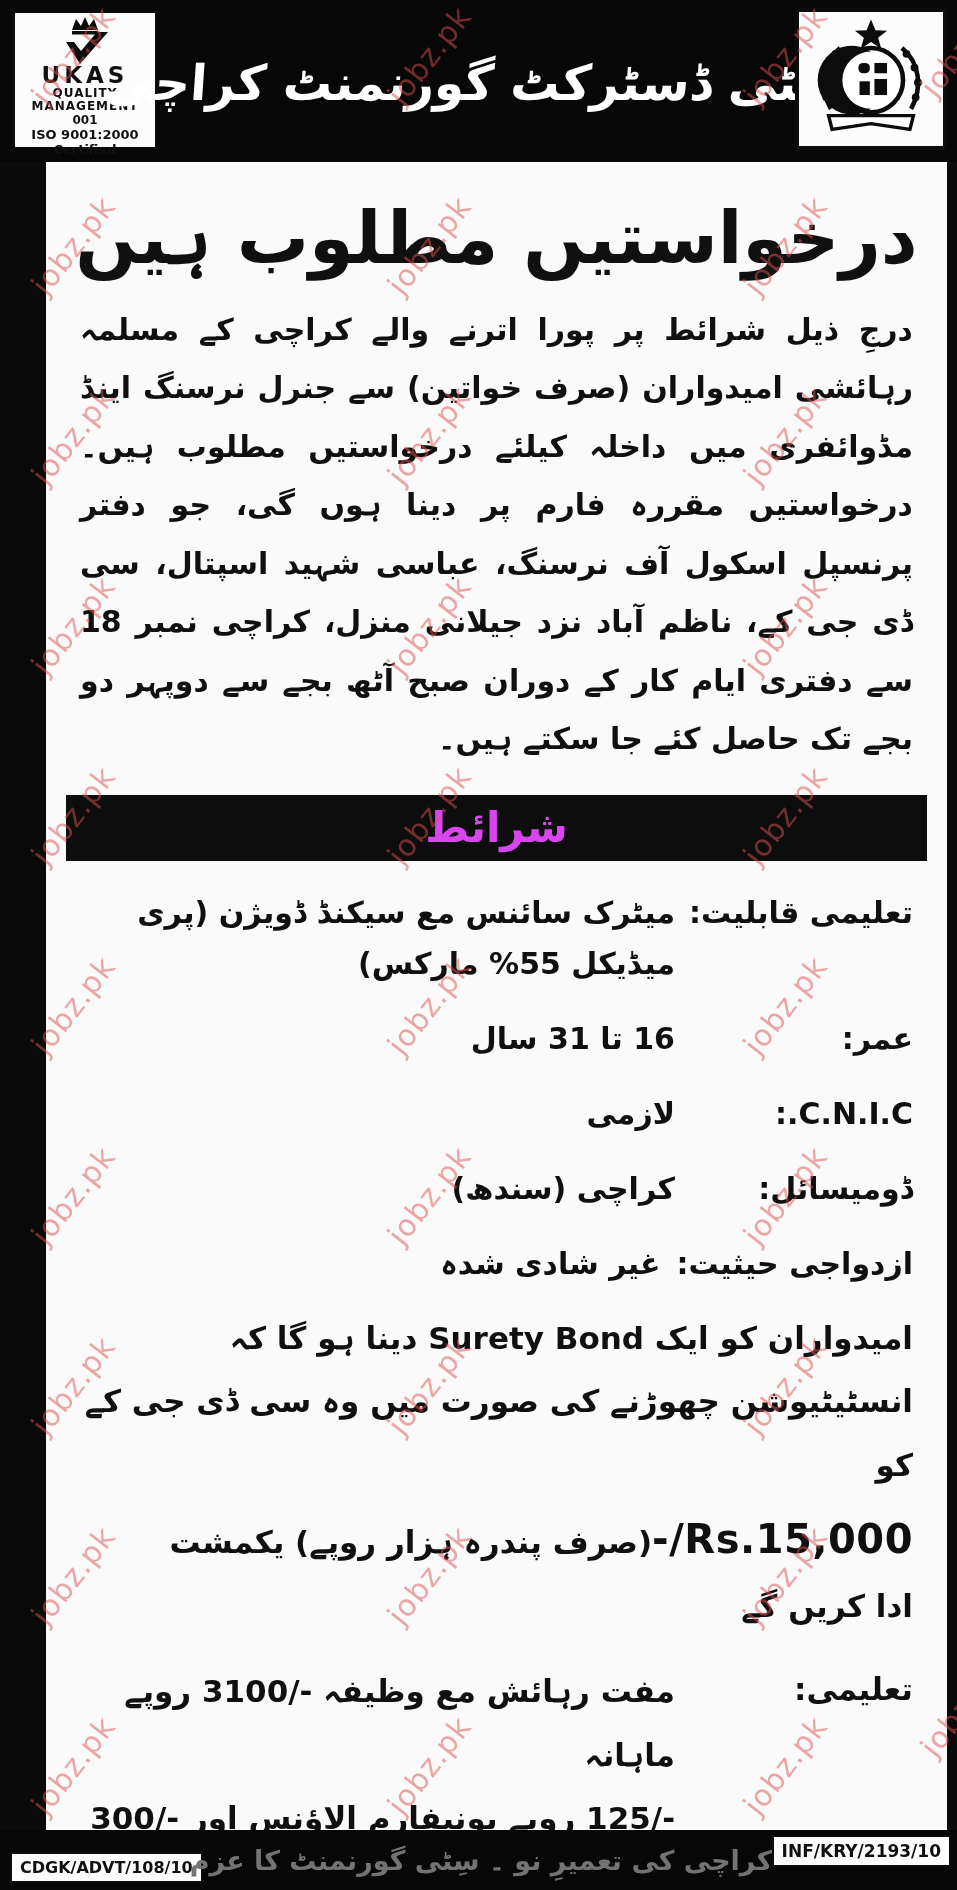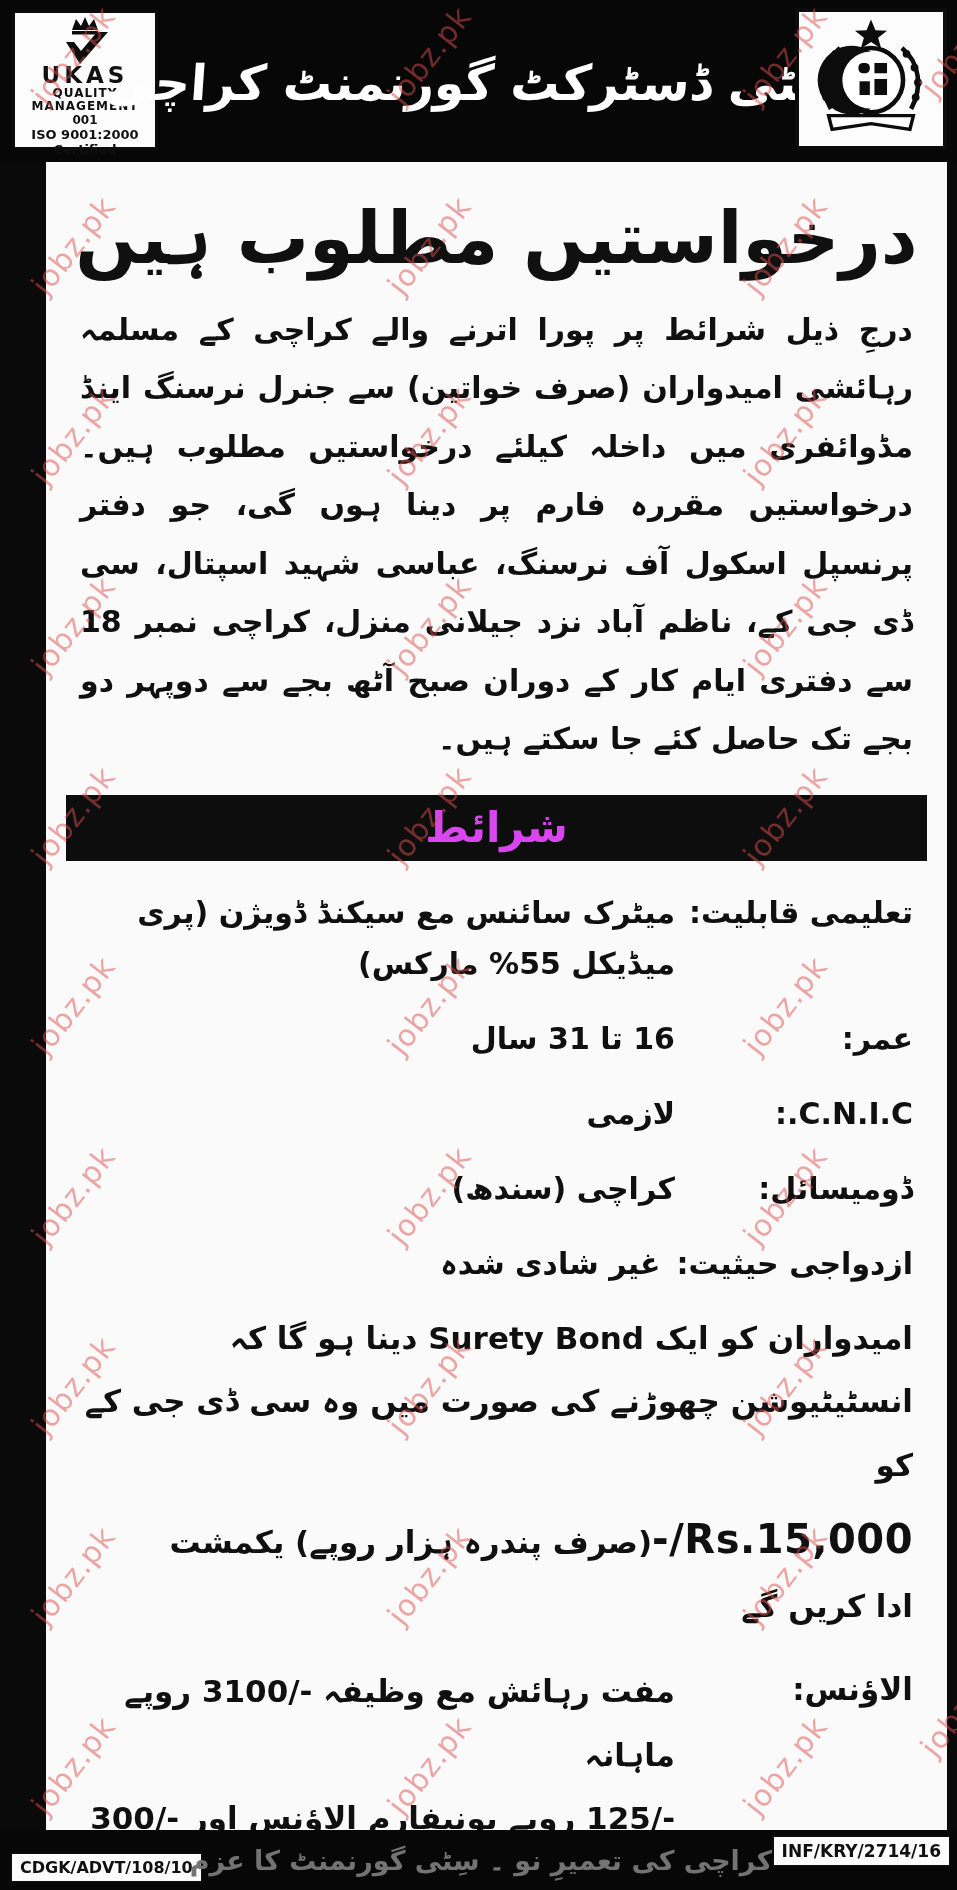--- a/index.html
+++ b/index.html
@@ -158,30 +158,30 @@
     </div>
 
     <div class="surety">امیدواران کو ایک Surety Bond دینا ہو گا کہ
 انسٹیٹیوشن چھوڑنے کی صورت میں وہ سی ڈی جی کے کو</div>
 
     <div class="amount-line">
       <span class="amount">Rs.15,000/-</span><span class="w">(صرف پندرہ ہزار روپے) یکمشت ادا کریں گے</span>
     </div>
 
     <div class="sched">
-      <span class="fac-label">الاؤنس:</span><span class="fac-value">مفت رہائش مع وظیفہ ‎3100/-‎ روپے ماہانہ
+      <span class="fac-label">تعلیمی:</span><span class="fac-value">مفت رہائش مع وظیفہ ‎3100/-‎ روپے ماہانہ
 ‎125/-‎ روپے یونیفارم الاؤنس اور ‎300/-‎ روپے میس الاؤنس</span>
     </div>
 
   </div>
 
   <div class="footer">
     <span class="foot-code foot-left">CDGK/ADVT/108/10</span>
     <span class="foot-slogan">کراچی کی تعمیرِ نو ۔ سِٹی گورنمنٹ کا عزم</span>
-    <span class="foot-code foot-right">INF/KRY/2714/16</span>
+    <span class="foot-code foot-right">INF/KRY/2193/10</span>
   </div>
 
   <div class="wm-layer">
       <span class="wm" style="left: 16px; top: 38px;">jobz.pk</span>
       <span class="wm" style="left: 372px; top: 38px;">jobz.pk</span>
       <span class="wm" style="left: 728px; top: 38px;">jobz.pk</span>
       <span class="wm" style="left: 16px; top: 228px;">jobz.pk</span>
       <span class="wm" style="left: 372px; top: 228px;">jobz.pk</span>
       <span class="wm" style="left: 728px; top: 228px;">jobz.pk</span>
       <span class="wm" style="left: 16px; top: 418px;">jobz.pk</span>

